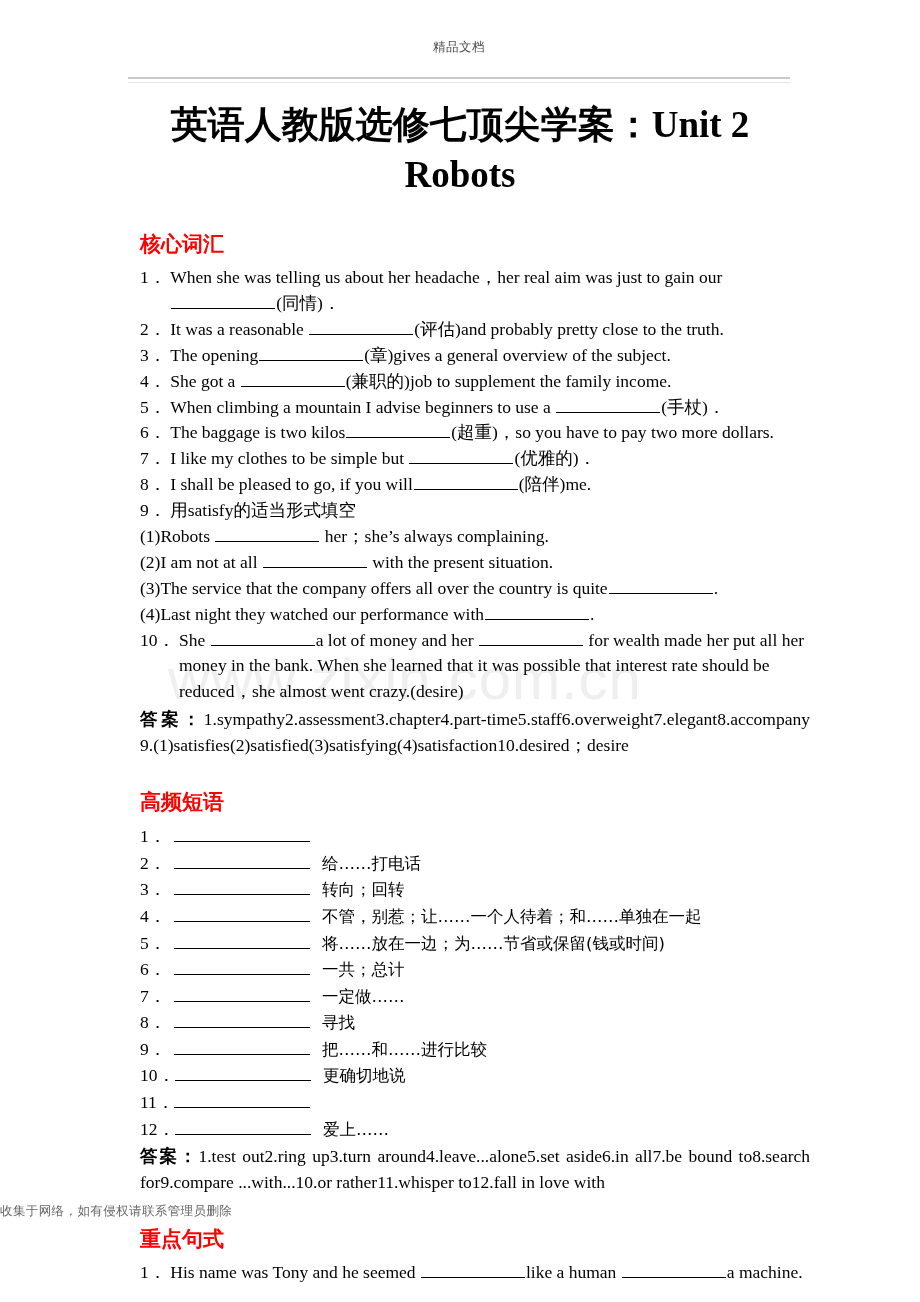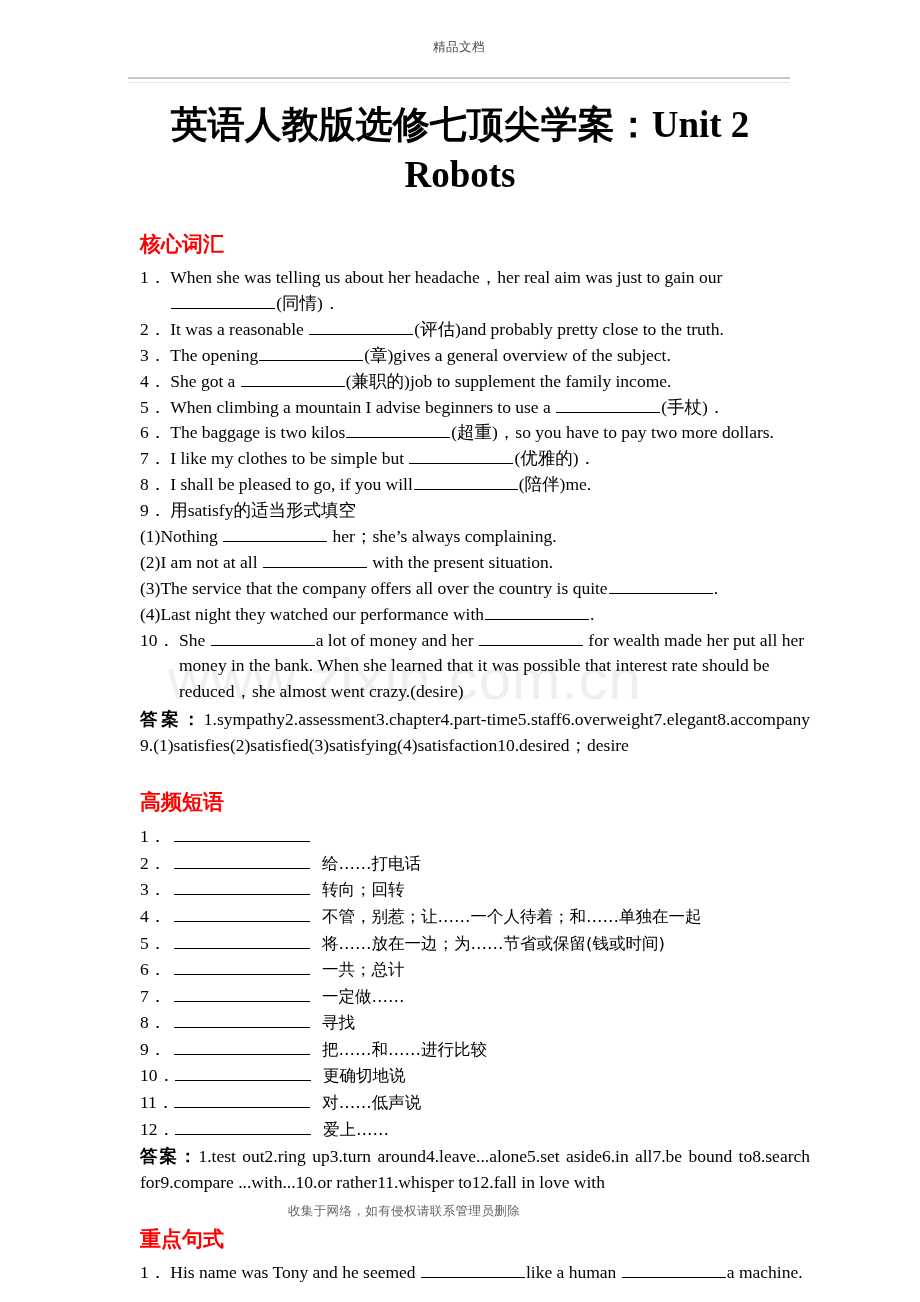--- a/index.html
+++ b/index.html
@@ -157,21 +157,21 @@
     font-family: "DejaVu Sans", sans-serif;
     font-size: 16.5px;
   }
 
   
   .page-footer {
     position: absolute;
     top: 1203px;
     left: 0;
     width: 808px;
-    text-align: center;
+    text-align: left;
     font-family: "DejaVu Sans", sans-serif;
     font-size: 12.5px;
     color: #666666;
     letter-spacing: 0.4px;
   }
 </style>
 </head>
 <body>
 
 <div id="page">
@@ -227,21 +227,21 @@
       <div class="q-item">
         <span class="q-num">8．</span>
         <span class="q-text"><span>I shall be pleased to go, if you will</span><span class="blank b-lg"></span><span>(陪伴)me.</span></span>
       </div>
 
       <div class="q-item">
         <span class="q-num">9．</span>
         <span class="q-text">用satisfy的适当形式填空</span>
       </div>
 
-      <div class="q-plain"><span>(1)</span><span>Nothing </span><span class="blank b-lg"></span><span> her；she’s always complaining.</span></div>
+      <div class="q-plain"><span>(1)</span><span>Robots </span><span class="blank b-lg"></span><span> her；she’s always complaining.</span></div>
 
       <div class="q-plain"><span>(2)</span><span>I am not at all </span><span class="blank b-lg"></span><span> with the present situation.</span></div>
 
       <div class="q-plain"><span>(3)</span><span>The service that the company offers all over the country is quite</span><span class="blank b-lg"></span><span>.</span></div>
 
       <div class="q-plain"><span>(4)</span><span>Last night they watched our performance with</span><span class="blank b-lg"></span><span>.</span></div>
 
       <div class="q-item">
         <span class="q-num">10．</span>
         <span class="q-text"><span>She </span><span class="blank b-lg"></span><span>a lot of money and her </span><span class="blank b-lg"></span><span> for wealth made her put all her money in the bank. When she learned that it was possible that interest rate should be reduced，she almost went crazy.(desire)</span></span>
@@ -300,21 +300,20 @@
         <span class="phrase-gloss">把……和……进行比较</span>
       </div>
       <div class="phrase-row">
         <span class="phrase-num">10．</span>
         <span class="phrase-blank"></span>
         <span class="phrase-gloss">更确切地说</span>
       </div>
       <div class="phrase-row">
         <span class="phrase-num">11．</span>
         <span class="phrase-blank"></span>
-        <span class="phrase-gloss">对……低声说</span>
       </div>
       <div class="phrase-row">
         <span class="phrase-num">12．</span>
         <span class="phrase-blank"></span>
         <span class="phrase-gloss">爱上……</span>
       </div>
 
     </div>
 
     <div class="answer"><span class="ans-label">答案：</span><span>1.test out2.ring up3.turn around4.leave...alone5.set aside6.in all7.be bound to8.search for9.compare ...with...10.or rather11.whisper to12.fall in love with</span></div>

